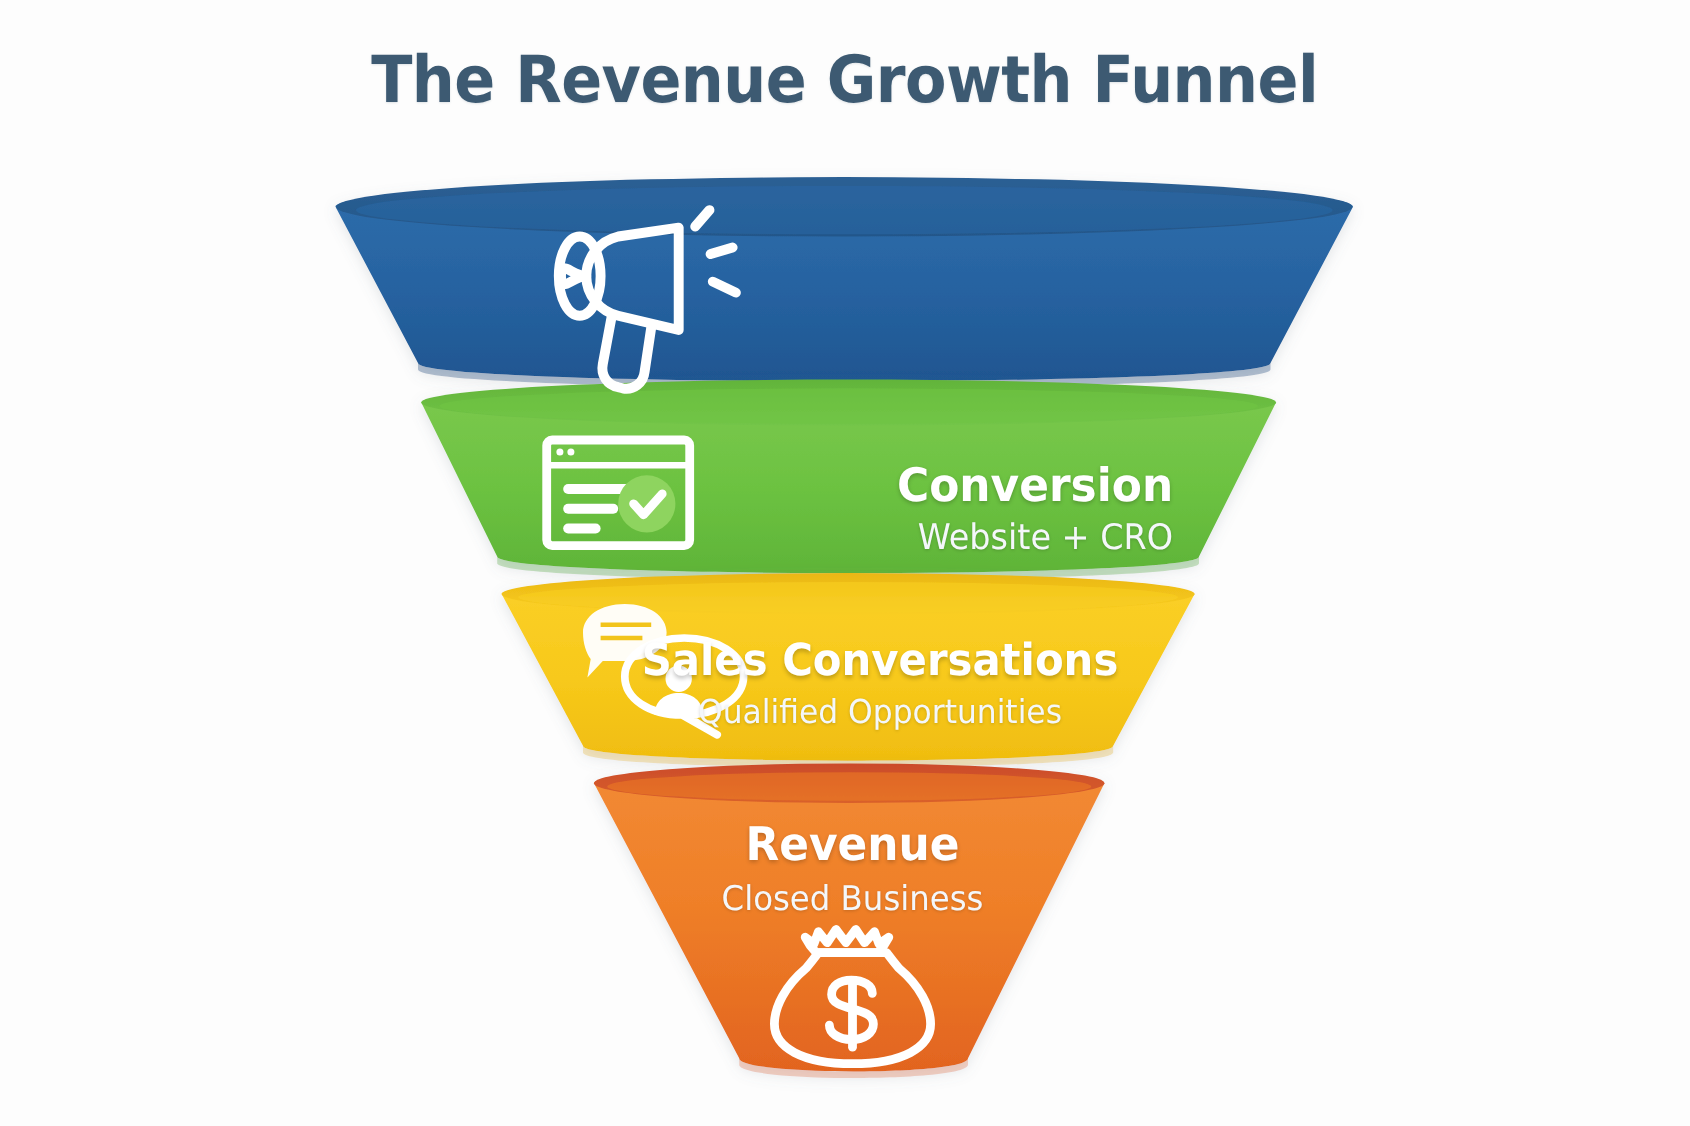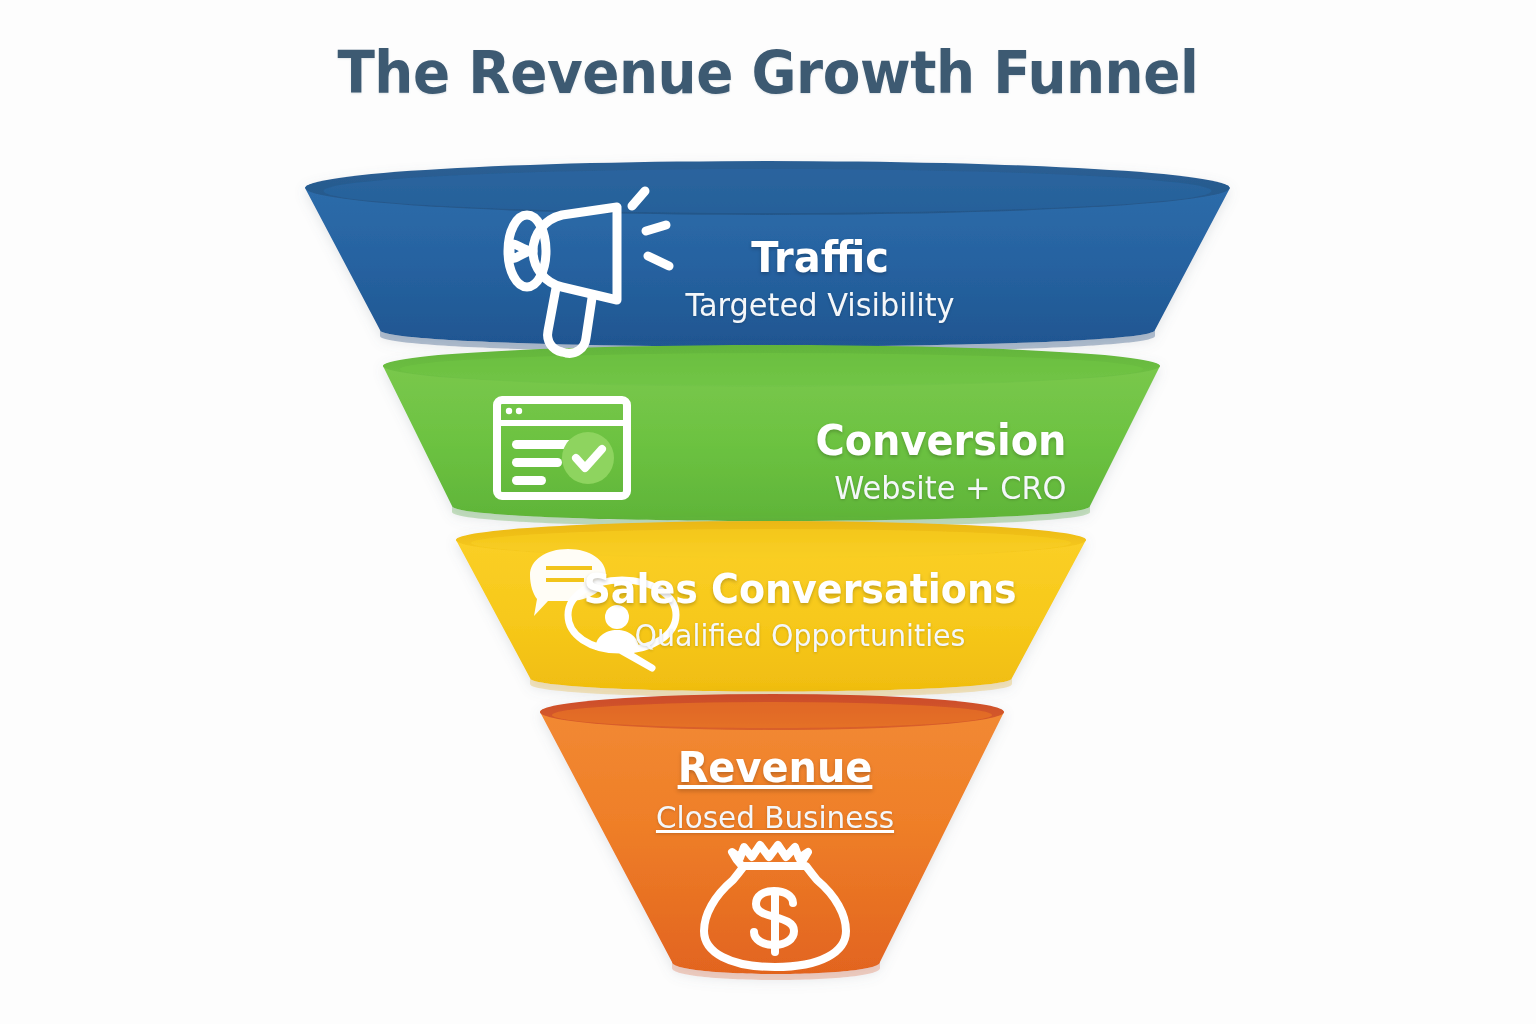--- a/index.html
+++ b/index.html
@@ -82,26 +82,26 @@
   .s1 { left: 560px; top: 235px; width: 520px; }
   .s1 .stage-title { font-size: 42px; }
   .s1 .stage-sub   { font-size: 32px; margin-top: 8px; }
 
   
   .s2 { left: 540px; top: 418px; width: 540px; text-align: right; }
   .s2 .stage-title { font-size: 42px; }
   .s2 .stage-sub   { font-size: 32px; margin-top: 8px; }
 
   
-  .s3 { left: 490px; top: 568px; width: 620px; }
+  .s3 { left: 490px; top: 580px; width: 620px; }
   .s3 .stage-title { font-size: 40px; }
   .s3 .stage-sub   { font-size: 30px; margin-top: 8px; }
 
   
-  .s4 { left: 560px; top: 745px; width: 430px; text-decoration: underline; }
+  .s4 { left: 560px; top: 745px; width: 430px; }
   .s4 .stage-title { font-size: 42px; }
   .s4 .stage-sub   { font-size: 31px; margin-top: 10px; }
 
   .icon-layer {
     position: absolute;
     top: 0; left: 0;
     width: 1536px;
     height: 1024px;
     pointer-events: none;
   }
@@ -253,24 +253,20 @@
                L 740,858 L 744,847 L 752,857 L 760,845
                L 769,857 L 778,845 L 786,857 L 795,847
                L 799,858 L 808,852 C 808,852 804,860 798,866 Z"></path>
       <line x1="775" y1="893" x2="775" y2="952" stroke-width="8"></line>
       <path d="M 793,903 C 793,896 785,891 774,891 C 763,891 756,896 756,904
                C 756,920 794,914 794,931 C 794,939 786,945 774,945
                C 762,945 754,939 754,932" stroke-width="8"></path>
     </g>
   </svg>
 
-  <div class="stage-text s1">
-    <div class="stage-title">Traffic</div>
-    <div class="stage-sub">Targeted Visibility</div>
-  </div>
 
   <div class="stage-text s2">
     <div class="stage-title">Conversion</div>
     <div class="stage-sub">Website + CRO</div>
   </div>
 
   <div class="stage-text s3">
     <div class="stage-title">Sales Conversations</div>
     <div class="stage-sub">Qualified Opportunities</div>
   </div>

